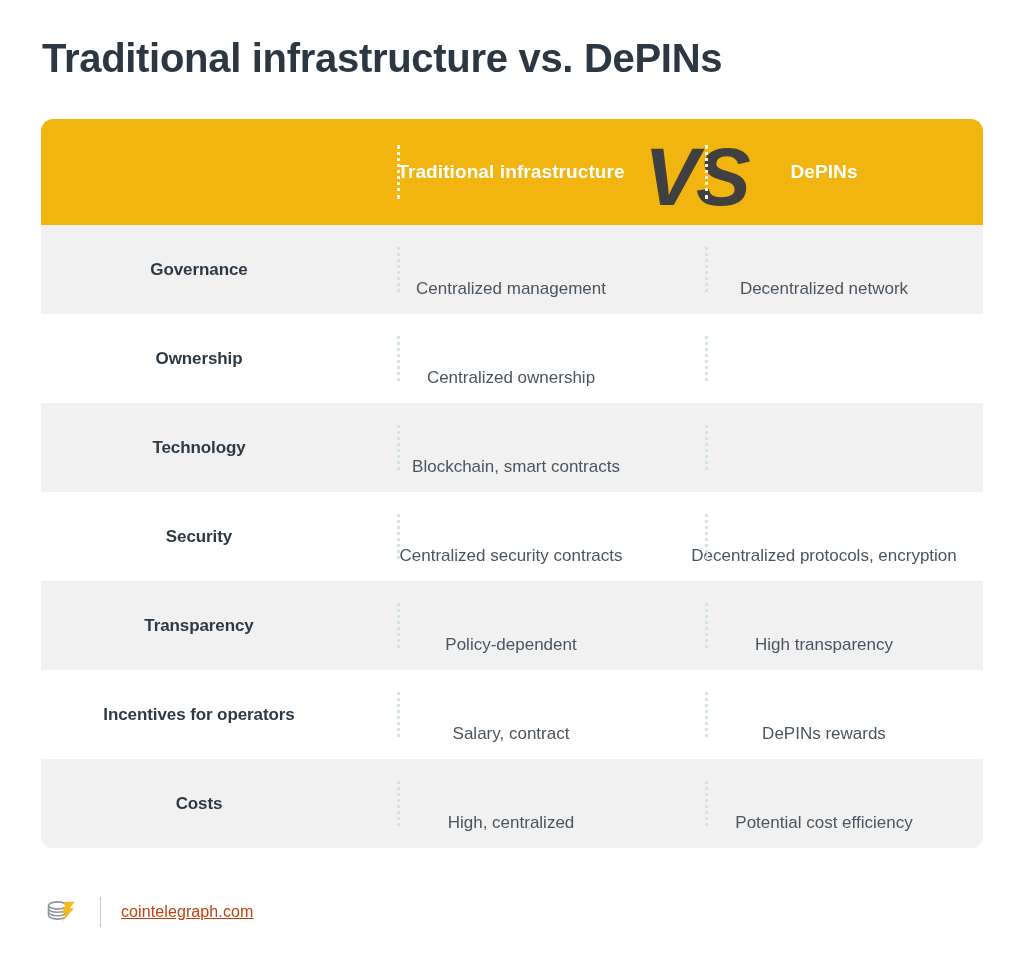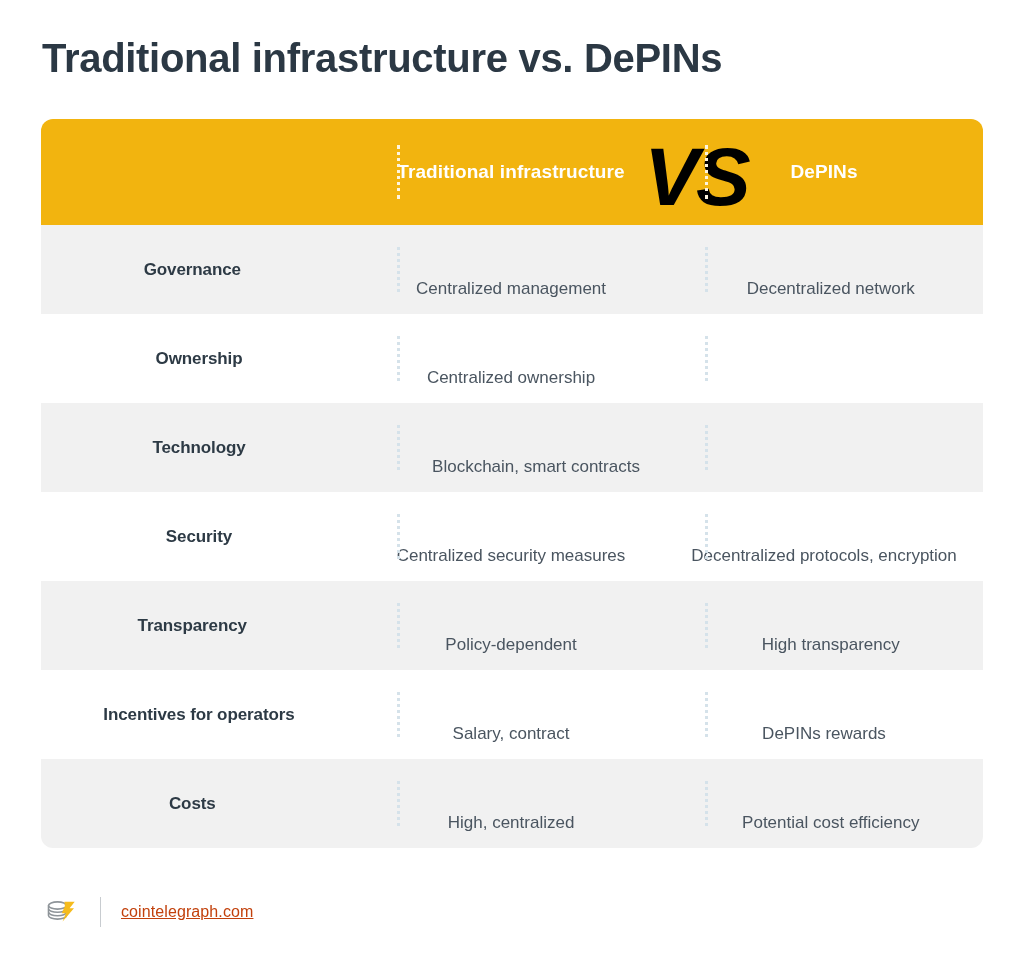--- a/index.html
+++ b/index.html
@@ -52,21 +52,21 @@
     position: relative;
     display: flex;
     align-items: stretch;
     box-sizing: border-box;
   }
 
   .row.header-row {
     background: #f2b40f;
     height: 106px;
   }
-  .row.shaded { background: #f1f1f1; gap: 20px; }
+  .row.shaded { background: #f1f1f1; }
   .row.plain  { background: #ffffff; }
   .row.body-row { height: 89px; }
 
   .cell {
     display: flex;
     align-items: center;
     justify-content: center;
     text-align: center;
     box-sizing: border-box;
     padding: 6px 14px;
@@ -132,21 +132,21 @@
     left: 570px;
     top: 10px;
     width: 170px;
     height: 96px;
     display: flex;
     align-items: center;
     justify-content: center;
     font-size: 82px;
     font-weight: bold;
     font-style: italic;
-    color: #000000;
+    color: #404040;
     letter-spacing: -3px;
     z-index: 1;
     user-select: none;
     line-height: 1;
   }
 
   
   .footer {
     position: absolute;
     left: 42px;
@@ -224,21 +224,21 @@
           <div class="cell value-cell col-b">Blockchain, smart contracts</div>
           <div class="divider d1">
             <span class="dline"></span>
           </div>
           <div class="divider d2">
             <span class="dline"></span>
           </div>
         </div>
         <div class="row body-row plain">
           <div class="cell label-cell col-label">Security</div>
-          <div class="cell value-cell col-a">Centralized security measures</div>
+          <div class="cell value-cell col-a">Centralized security contracts</div>
           <div class="cell value-cell col-b">Decentralized protocols, encryption</div>
           <div class="divider d1">
             <span class="dline"></span>
           </div>
           <div class="divider d2">
             <span class="dline"></span>
           </div>
         </div>
         <div class="row body-row shaded">
           <div class="cell label-cell col-label">Transparency</div>

